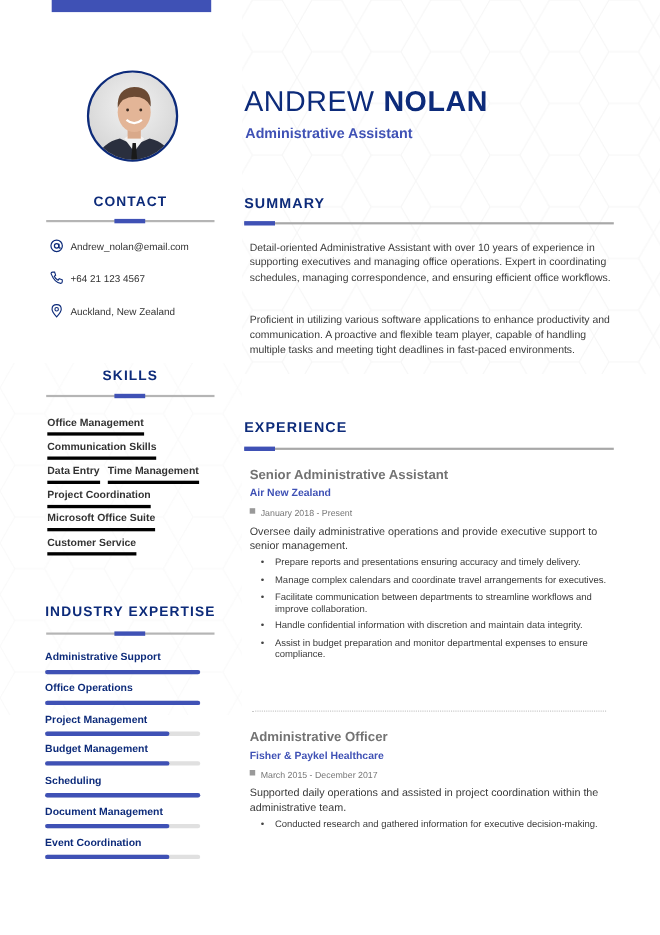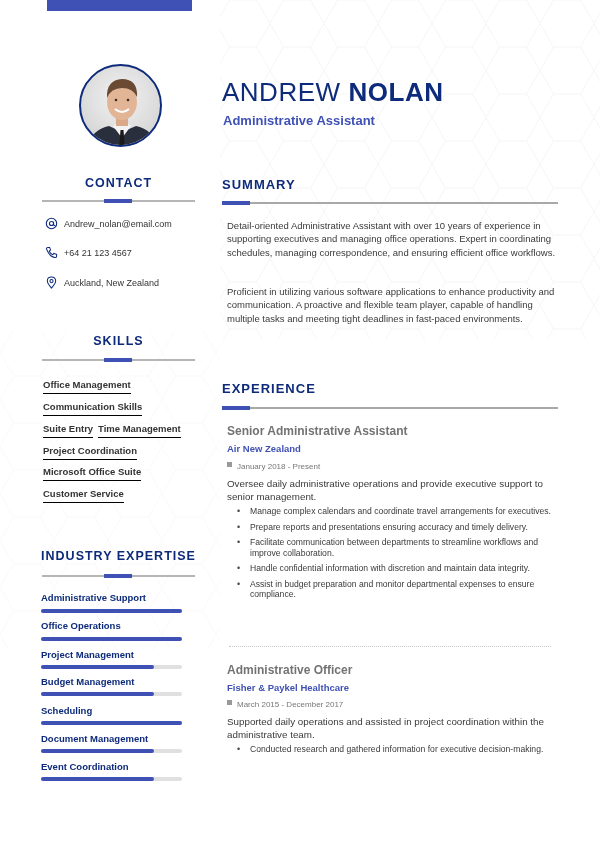--- a/index.html
+++ b/index.html
@@ -22,21 +22,21 @@
   
   .l-heading { position: absolute; left: 42px; width: 153px; text-align: center; font-size: 12.5px; font-weight: 700; letter-spacing: 1px; color: #0d2b7a; }
   .l-rule { position: absolute; left: 42px; width: 153px; height: 2px; background: #b5b5b5; }
   .l-rule .accent { position: absolute; left: 62px; top: -1px; width: 28px; height: 4px; background: #3f51b5; }
 
   
   .contact-item { position: absolute; left: 45px; display: flex; align-items: center; gap: 6px; font-size: 9px; color: #333; }
   .contact-item svg { width: 13px; height: 13px; }
 
   
-  .skill { position: absolute; font-size: 9.5px; font-weight: 700; color: #333; padding-bottom: 3px; border-bottom: 1px solid #000000; white-space: nowrap; }
+  .skill { position: absolute; font-size: 9.5px; font-weight: 700; color: #333; padding-bottom: 3px; border-bottom: 3px solid #000000; white-space: nowrap; }
 
   
   .exp-label { position: absolute; left: 41px; font-size: 9.5px; font-weight: 700; color: #0d2b7a; white-space: nowrap; }
   .exp-bar { position: absolute; left: 41px; width: 141px; height: 4px; border-radius: 2px; background: #e0e0e0; }
   .exp-bar .fill { height: 4px; border-radius: 2px; background: #3f51b5; }
 
   
   .r-heading { position: absolute; left: 222px; font-size: 13px; font-weight: 700; letter-spacing: 1px; color: #0d2b7a; }
   .r-rule { position: absolute; left: 222px; width: 336px; height: 2px; background: #a8a8a8; }
   .r-rule .accent { position: absolute; left: 0; top: -1px; width: 28px; height: 4px; background: #3f51b5; }
@@ -122,21 +122,21 @@
   <span>Auckland, New Zealand</span>
 </div>
 
 <div class="l-heading" style="top:334px">SKILLS</div>
 <div class="l-rule" style="top:359px">
     <div class="accent"></div>
   </div>
 
 <div class="skill" style="left:43px; top:379px">Office Management</div>
 <div class="skill" style="left:43px; top:401px">Communication Skills</div>
-<div class="skill" style="left:43px; top:423px">Suite Entry</div>
+<div class="skill" style="left:43px; top:423px">Data Entry</div>
 <div class="skill" style="left:98px; top:423px">Time Management</div>
 <div class="skill" style="left:43px; top:445px">Project Coordination</div>
 <div class="skill" style="left:43px; top:466px">Microsoft Office Suite</div>
 <div class="skill" style="left:43px; top:488px">Customer Service</div>
 
 <div class="l-heading" style="top:549px; left:40px; width:157px">INDUSTRY EXPERTISE</div>
 <div class="l-rule" style="top:575px">
     <div class="accent"></div>
   </div>
 
@@ -189,22 +189,22 @@
   </div>
 
 <div class="job-title" style="top:424px">Senior Administrative Assistant</div>
 <div class="company" style="top:443px">Air New Zealand</div>
 <div class="dates" style="top:462px">
   <span class="sq"></span>
   <span>January 2018 - Present</span>
 </div>
 <p class="job-desc" style="top:478px">Oversee daily administrative operations and provide executive support to senior management.</p>
 <ul class="bullets" style="top:506px">
+  <li>Prepare reports and presentations ensuring accuracy and timely delivery.</li>
   <li>Manage complex calendars and coordinate travel arrangements for executives.</li>
-  <li>Prepare reports and presentations ensuring accuracy and timely delivery.</li>
   <li>Facilitate communication between departments to streamline workflows and improve collaboration.</li>
   <li>Handle confidential information with discretion and maintain data integrity.</li>
   <li>Assist in budget preparation and monitor departmental expenses to ensure compliance.</li>
 </ul>
 
 <div class="dotted" style="top:646px"></div>
 
 <div class="job-title" style="top:663px">Administrative Officer</div>
 <div class="company" style="top:682px">Fisher &amp; Paykel Healthcare</div>
 <div class="dates" style="top:700px">

